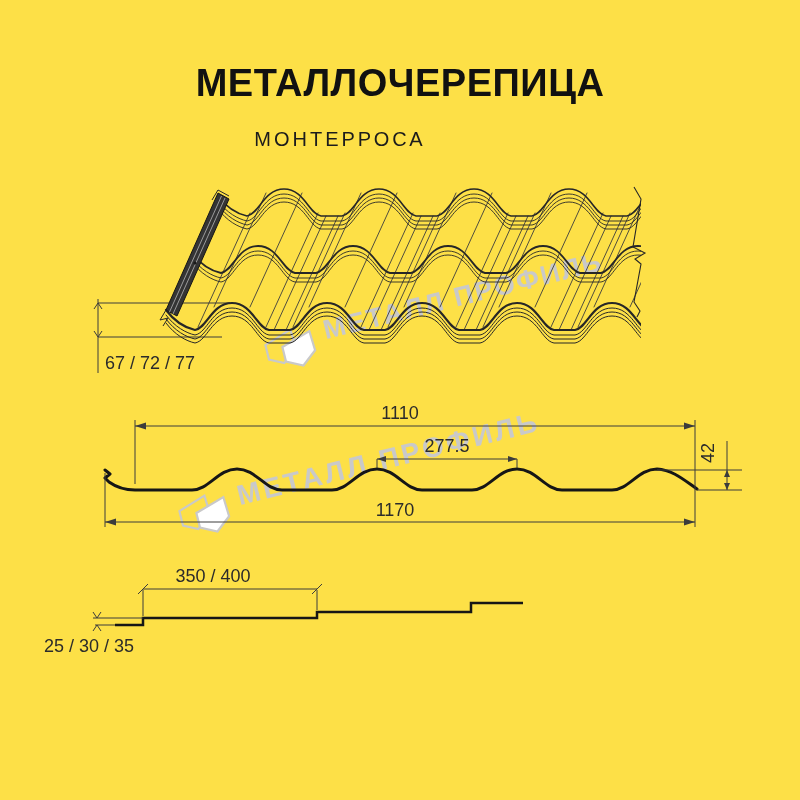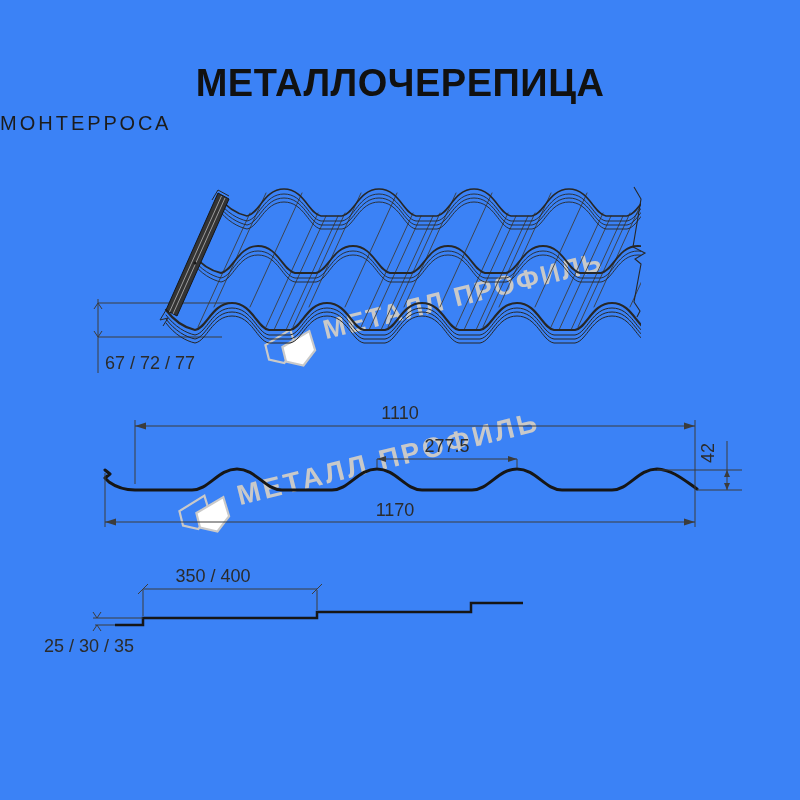--- a/index.html
+++ b/index.html
@@ -1,20 +1,20 @@
 <!DOCTYPE html>
 <html><head>
 <meta charset="utf-8">
 <style>
   html,body{margin:0;padding:0;background:#fff;}
-  .page{position:relative;width:800px;height:800px;background:#3b82f6;overflow:hidden;
+  .page{position:relative;width:800px;height:800px;background:#fde047;overflow:hidden;
         font-family:"Liberation Sans",sans-serif;}
   .title{position:absolute;left:0;top:62px;width:800px;text-align:center;margin:0;
          font-size:38px;font-weight:700;letter-spacing:.5px;color:#111;}
-  .subtitle{position:absolute;left:0;top:112px;width:648px;margin:0;
+  .subtitle{position:absolute;left:0;top:112px;width:648px;text-align:center;margin:16px;
             font-size:20px;font-weight:500;letter-spacing:3px;color:#1c1c1c;}
   svg{position:absolute;left:0;top:0;}
   .dimtxt{font-family:"Liberation Sans",sans-serif;font-size:18px;fill:#2b2b2b;}
   .wmtxt{font-family:"Liberation Sans",sans-serif;font-weight:700;fill:#c9c9c9;}
 </style>
 </head>
 <body>
 
 <div class="page">
 

